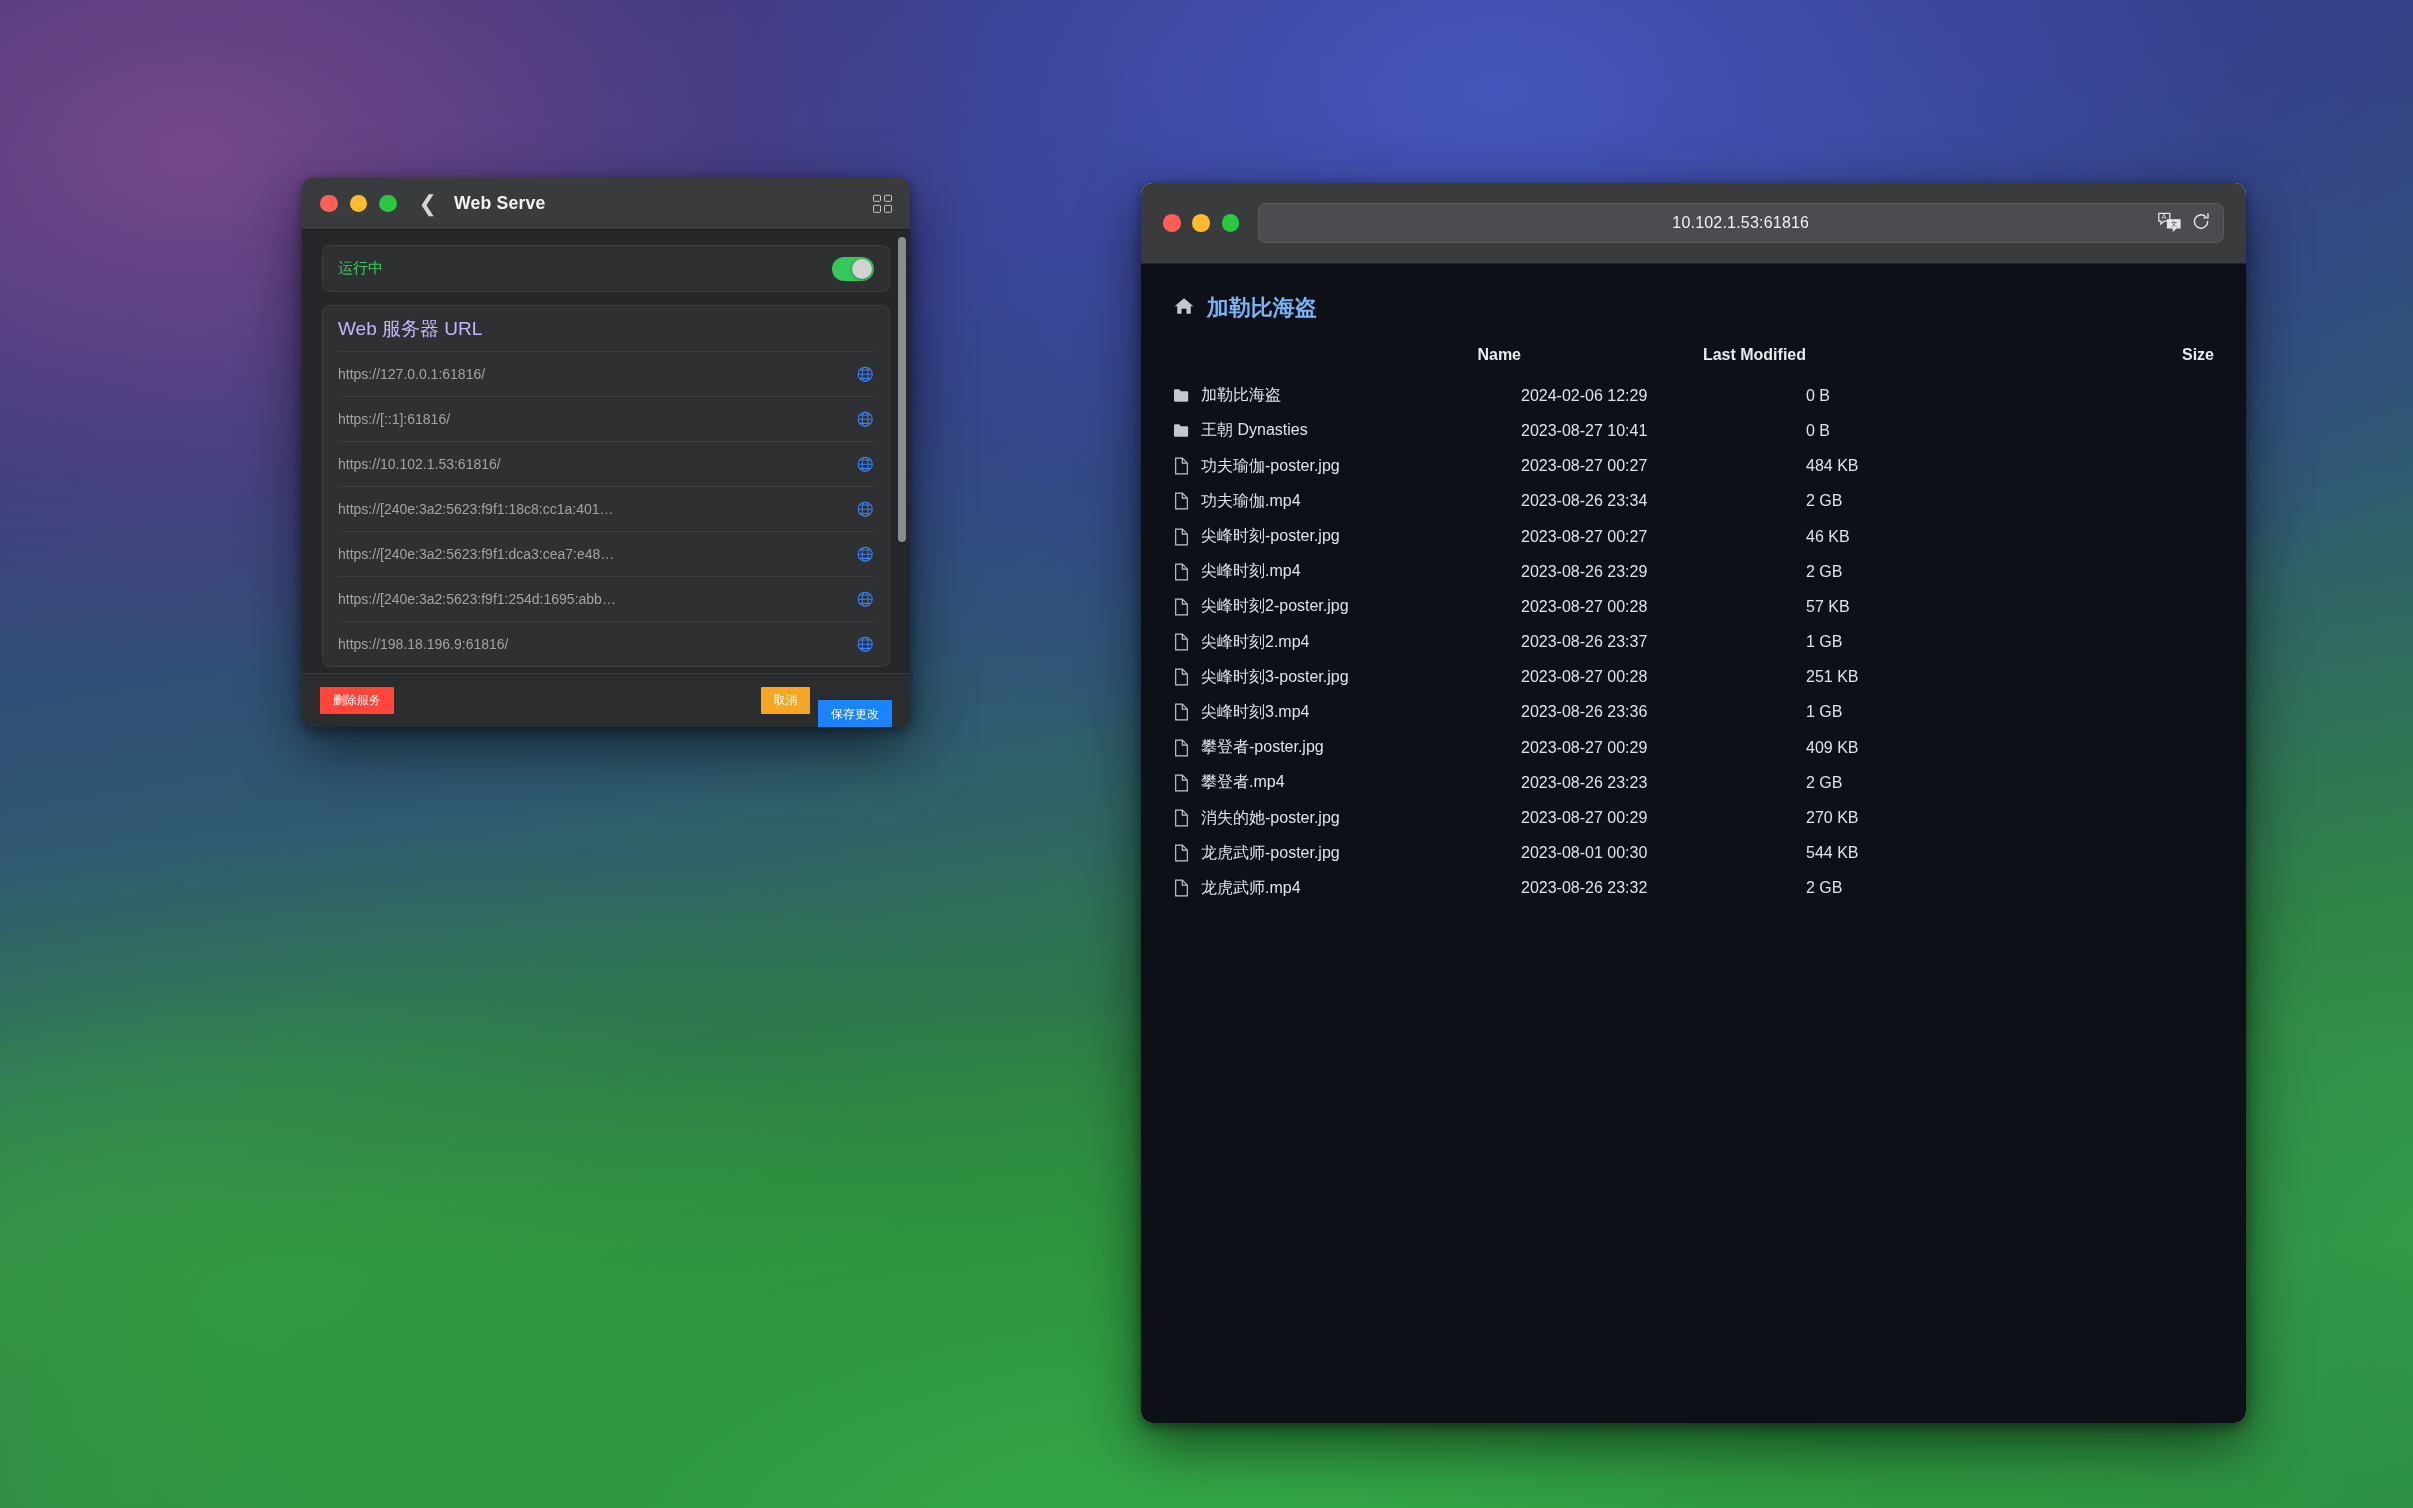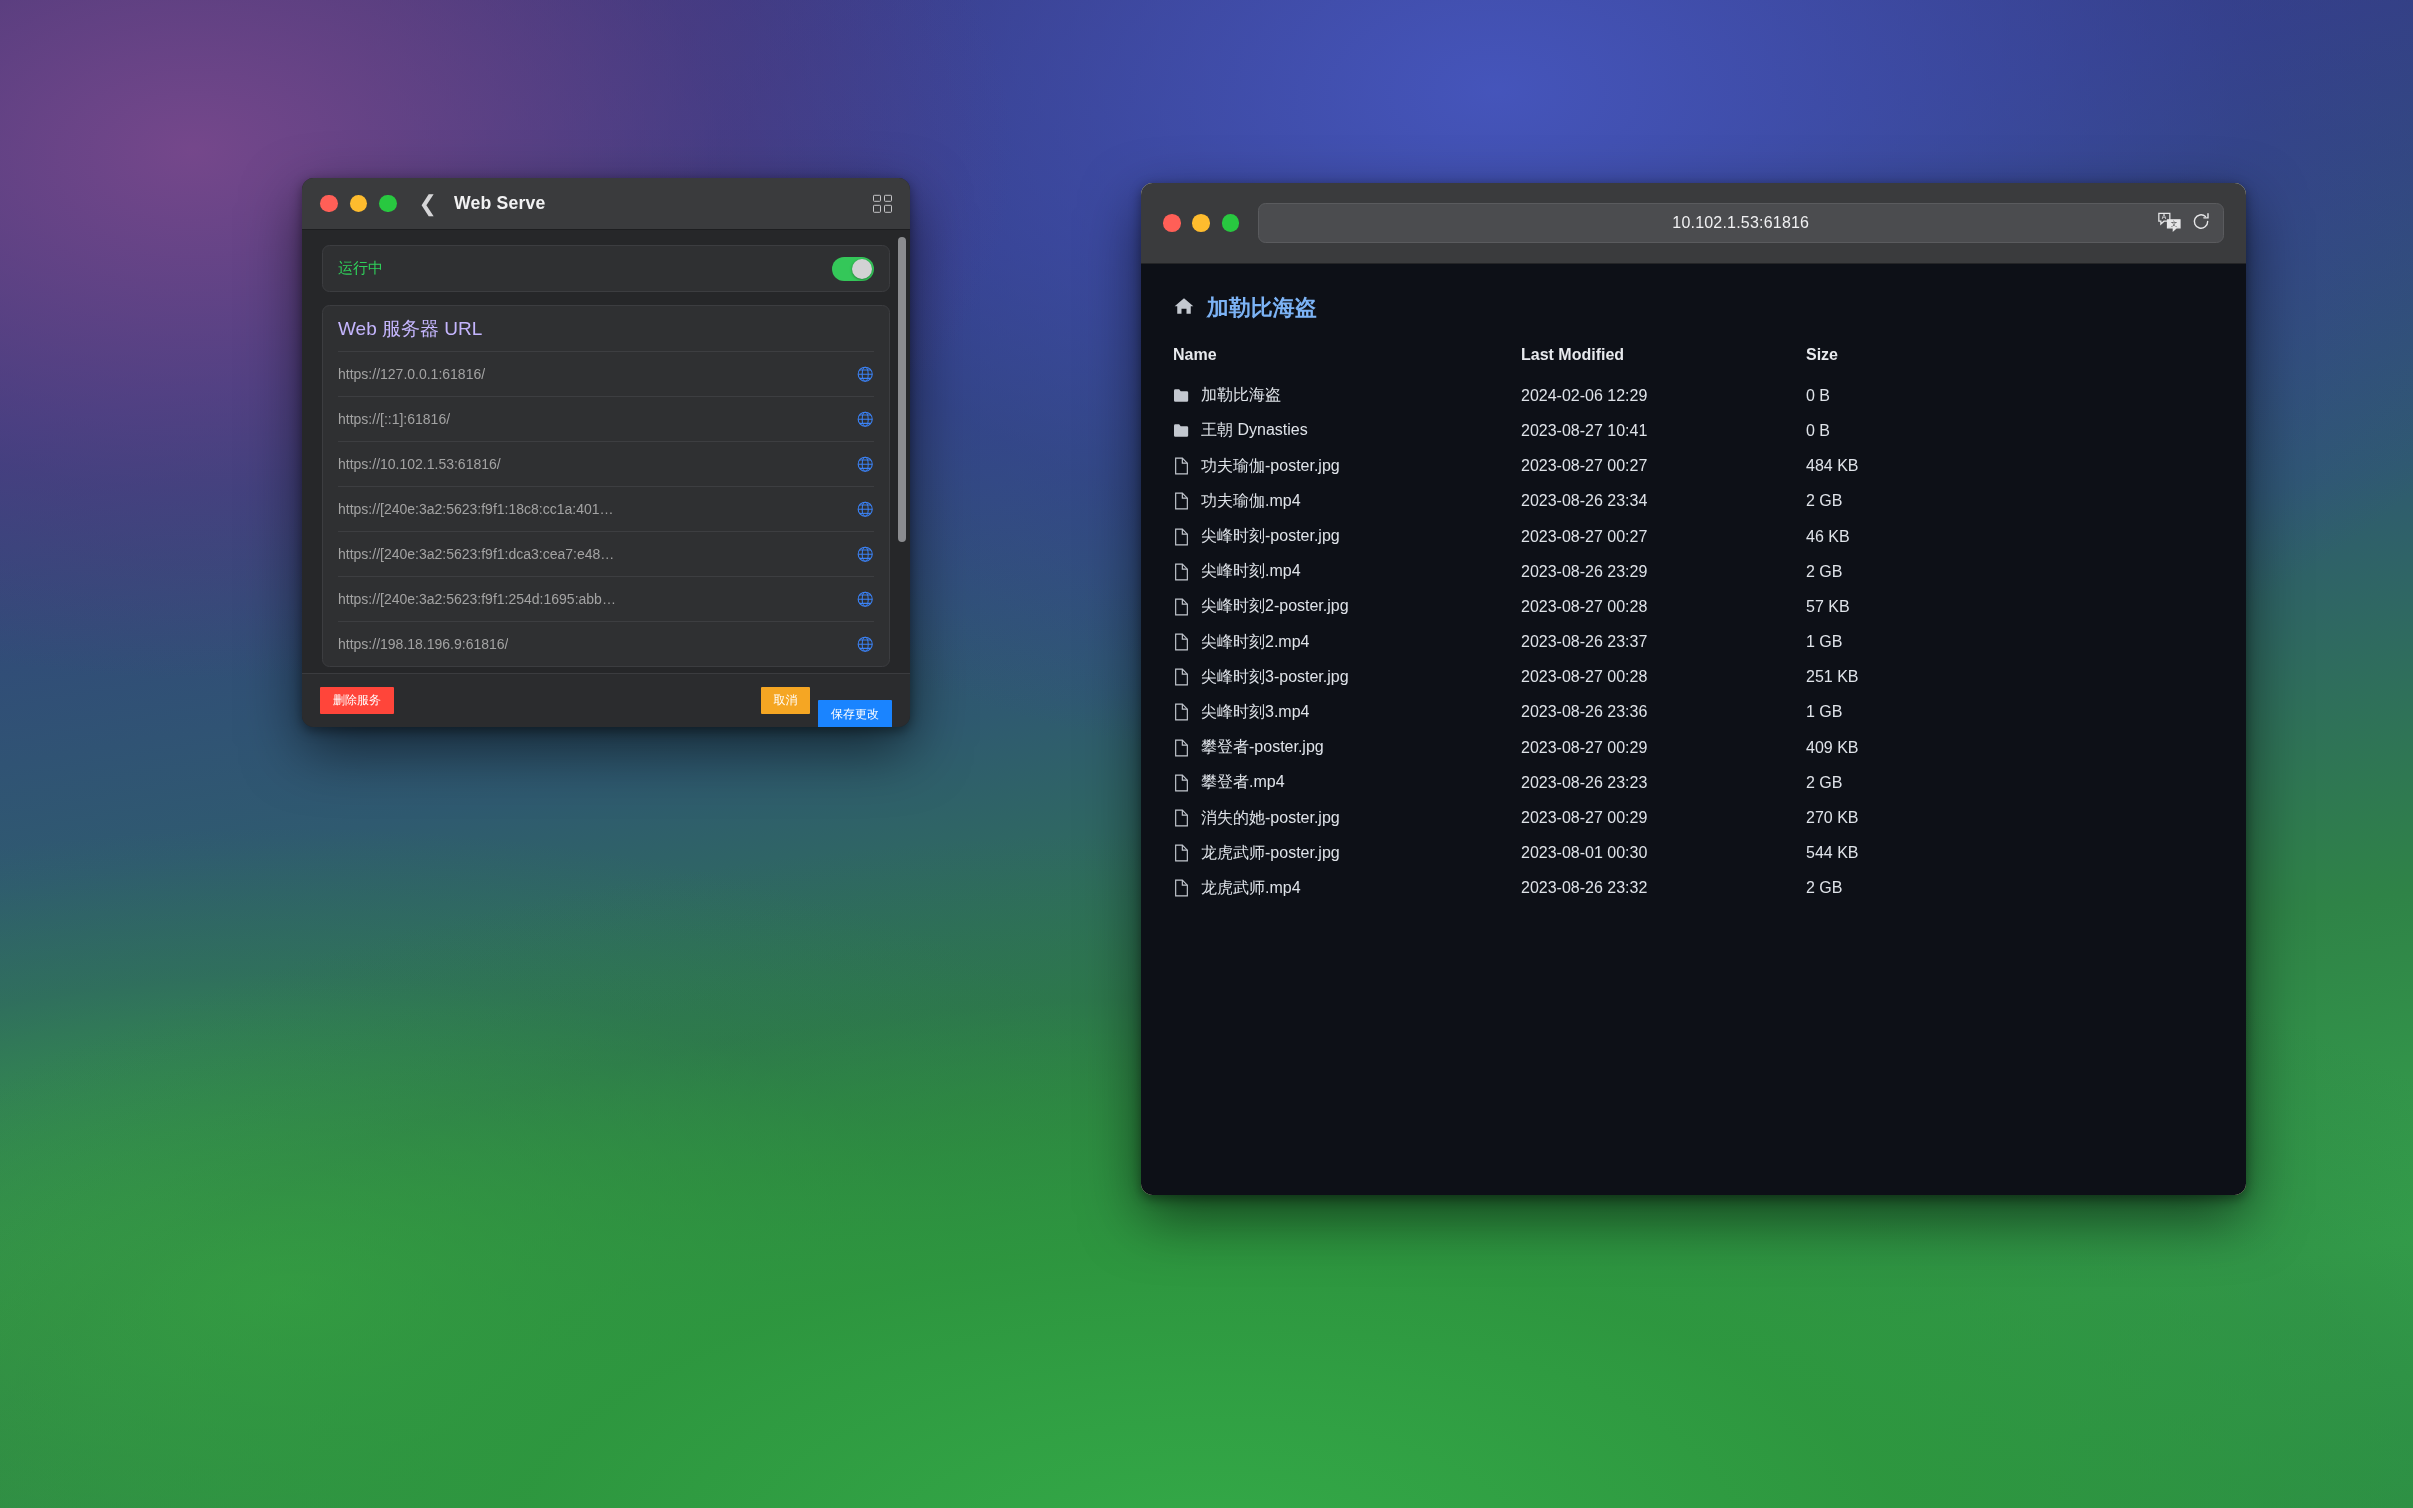--- a/index.html
+++ b/index.html
@@ -131,21 +131,21 @@
     padding: 6.7px 12.6px; cursor: pointer; line-height: 1.2;
   }
   .btn.danger { background: #ff453a; }
   .btn.warn { background: #f5a623; }
   .btn.primary { background: #1a84ff; }
   #ws-footer .spacer { flex: 1 1 auto; }
   #ws-footer .btn + .btn { margin-left: 8.4px; margin-top: 27px; }
 
   
   #safari {
-    left: 1141px; top: 183px; width: 1105px; height: 1012px;
+    left: 1141px; top: 183px; width: 1105px; height: 1240px;
     background: #fef9c3;
     display: flex; flex-direction: column;
   }
   #sf-titlebar {
     flex: 0 0 81px; height: 81px;
     background: #3a3b3d;
     display: flex; align-items: center; padding: 0 22px;
     border-bottom: 0.8px solid #242527;
   }
   #sf-urlbar {
@@ -167,21 +167,21 @@
     padding: 28.5px 32px 0 32px; overflow: hidden;
   }
   #sf-breadcrumb {
     display: flex; align-items: center; gap: 11.7px; margin-bottom: 23.5px;
   }
   #sf-breadcrumb .label {
     color: #7cb3f5; font-size: 22px; font-weight: 600;
   }
   table#files { width: 100%; border-collapse: collapse; }
   table#files th {
-    text-align: left; color: #e8eaee; font-size: 16px; font-weight: 700;
+    text-align: right; color: #e8eaee; font-size: 16px; font-weight: 700;
     padding: 0 0 14.2px 0;
   }
   table#files td {
     color: #dfe3e9; font-size: 16px; padding: 7.1px 0;
     white-space: nowrap;
   }
   .col-name { width: 348px; }
   .col-date { width: 285px; }
   .col-size { width: auto; }
   .name-cell { display: flex; align-items: center; gap: 11px; }

